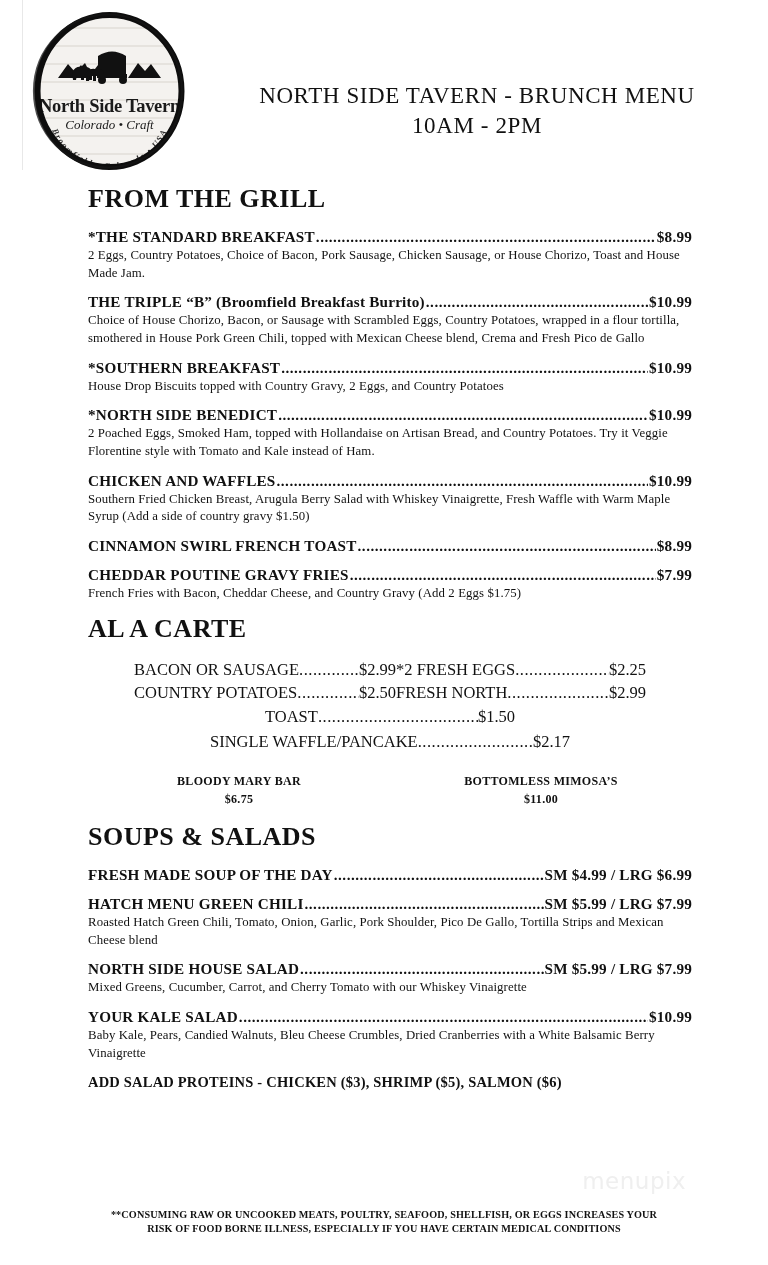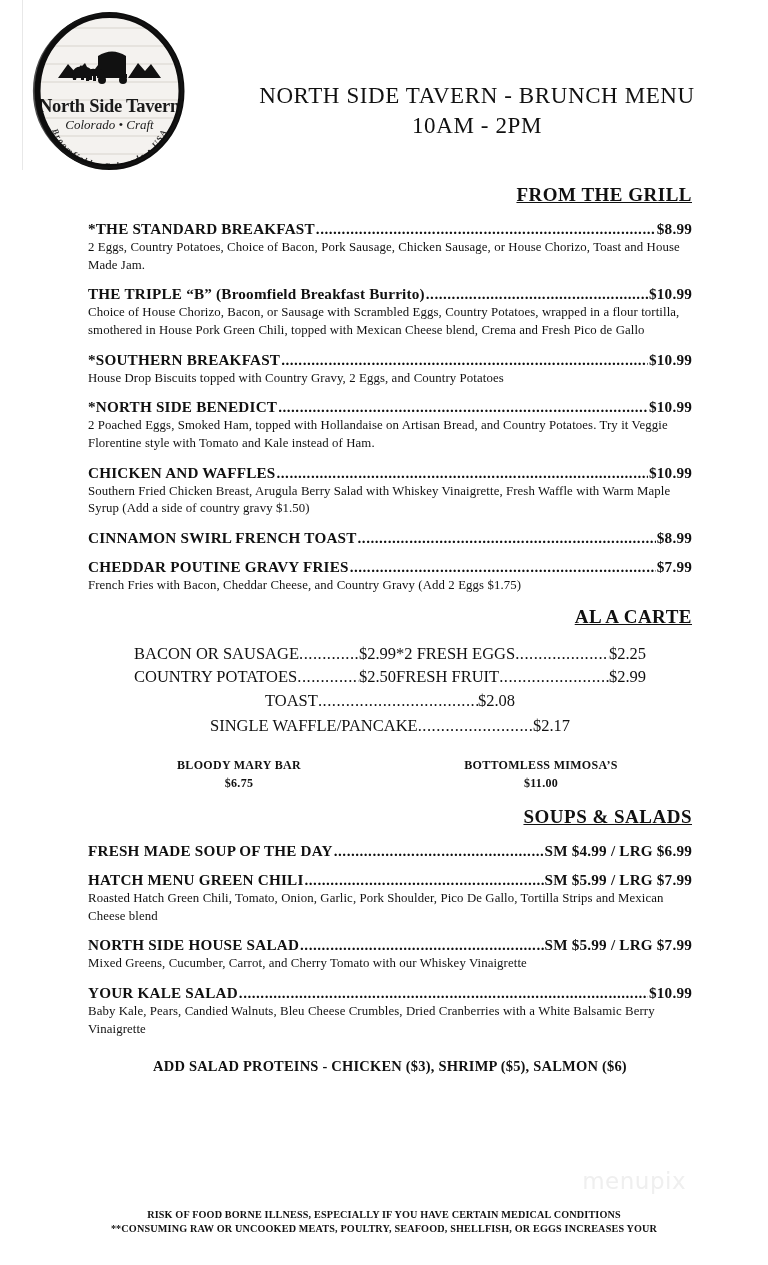--- a/index.html
+++ b/index.html
@@ -61,26 +61,25 @@
     font-weight: 400;
     margin-top: 1px;
   }
 
   
   .content {
     position: relative;
     padding: 0 76px 0 88px;
   }
   .section-heading {
-    text-align: right;
-    font-weight: 700;
-    font-size: 19px;
+    text-align: left;
+    font-weight: 700;
+    font-size: 26px;
     letter-spacing: 0.5px;
     margin: 14px 0 14px 0;
-    text-decoration: underline;
   }
   .section-heading.tight { margin-top: 10px; }
 
   
   .item { margin-bottom: 11px; }
   .item-line {
     display: flex;
     align-items: baseline;
     width: 100%;
     font-weight: 700;
@@ -159,25 +158,24 @@
     font-weight: 700;
     font-size: 12px;
     letter-spacing: 0.3px;
     line-height: 1.45;
   }
   .drink-name { display: block; }
   .drink-price { display: block; }
 
   
   .add-proteins {
-    text-align: center;
     font-weight: 700;
     font-size: 14.5px;
     letter-spacing: 0.2px;
-    margin-top: 20px;
+    margin-top: 12px;
   }
   .watermark {
     position: absolute;
     right: 82px;
     top: 1168px;
     font-family: "DejaVu Sans", "Liberation Sans", sans-serif;
     font-size: 23px;
     color: #efefef;
     letter-spacing: 0.5px;
     font-weight: 400;
@@ -340,31 +338,31 @@
       </span>
     </div>
 
     <div class="ac-row">
       <span class="ac-cell left">
         <span class="ac-name">COUNTRY POTATOES</span>
         <span class="ac-leader"></span>
         <span class="ac-price">$2.50</span>
       </span>
       <span class="ac-cell right">
-        <span class="ac-name">FRESH FRUIT</span>
+        <span class="ac-name">FRESH NORTH</span>
         <span class="ac-leader"></span>
         <span class="ac-price">$2.99</span>
       </span>
     </div>
 
     <div class="ac-row">
       <span class="ac-cell right">
         <span class="ac-name">TOAST</span>
         <span class="ac-leader"></span>
-        <span class="ac-price">$2.08</span>
+        <span class="ac-price">$1.50</span>
       </span>
     </div>
 
     <div class="ac-row ac-single">
       <span class="ac-cell">
         <span class="ac-name">SINGLE WAFFLE/PANCAKE</span>
         <span class="ac-leader"></span>
         <span class="ac-price">$2.17</span>
       </span>
     </div>
@@ -417,15 +415,15 @@
     </div>
     <div class="item-desc">Baby Kale, Pears, Candied Walnuts, Bleu Cheese Crumbles, Dried Cranberries with a White Balsamic Berry Vinaigrette</div>
   </div>
 
   <div class="add-proteins">ADD SALAD PROTEINS - CHICKEN ($3), SHRIMP ($5), SALMON ($6)</div>
 </div>
 
 <div class="watermark">menupix</div>
 
 <div class="disclaimer">
+  <div>**CONSUMING RAW OR UNCOOKED MEATS, POULTRY, SEAFOOD, SHELLFISH, OR EGGS INCREASES YOUR</div>
   <div>RISK OF FOOD BORNE ILLNESS, ESPECIALLY IF YOU HAVE CERTAIN MEDICAL CONDITIONS</div>
-  <div>**CONSUMING RAW OR UNCOOKED MEATS, POULTRY, SEAFOOD, SHELLFISH, OR EGGS INCREASES YOUR</div>
 </div>
 
 </body></html>

